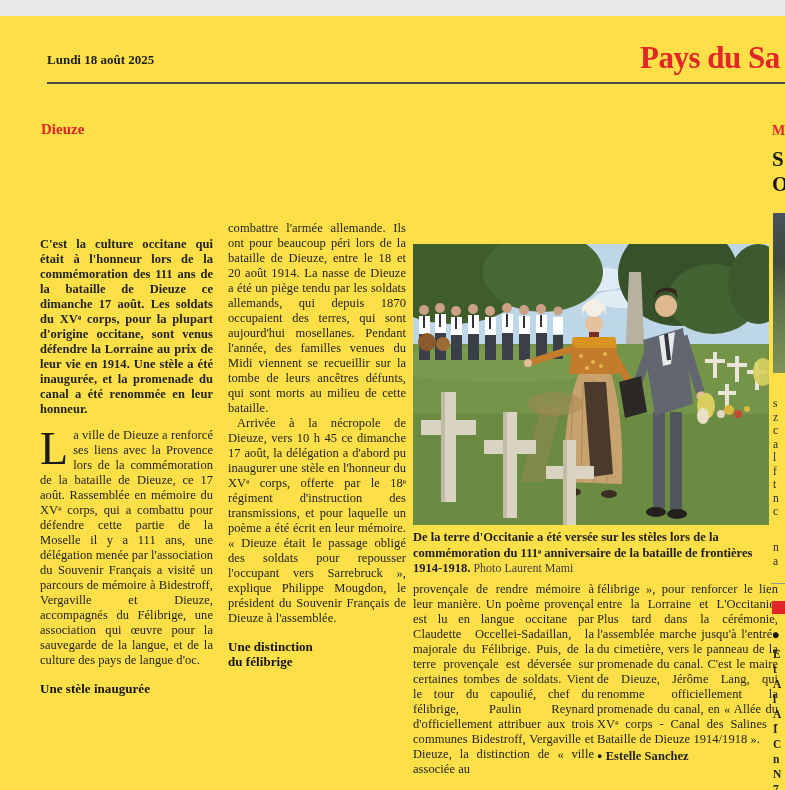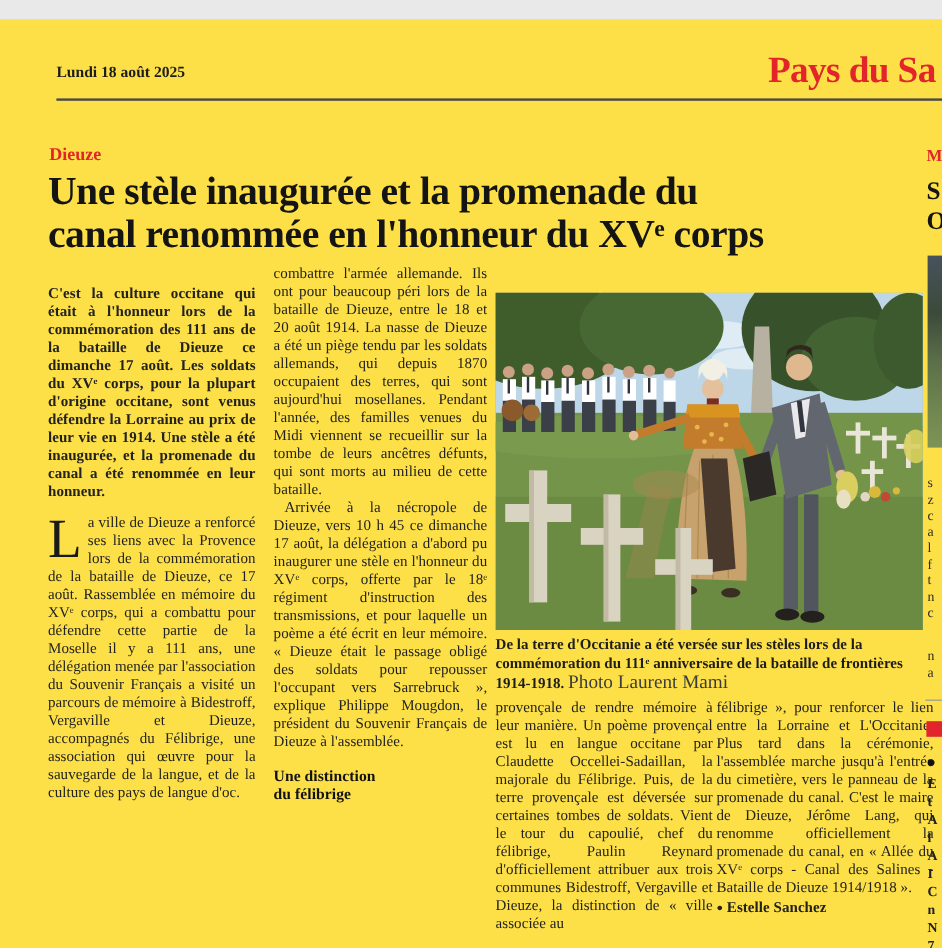--- a/index.html
+++ b/index.html
@@ -24,21 +24,21 @@
   .col4{left:597px;top:566px;width:181px;}
   .lede{font-weight:bold;margin:0 0 11px 0;}
   .para{margin:0;}
   .para.indent{text-indent:9px;}
   .dropcap{float:left;font-size:46px;line-height:38px;padding:2px 5px 0 0;font-weight:400;color:#1a1a1a;}
   .subhead{font-weight:bold;font-size:13px;line-height:15px;margin:13px 0 3px 0;color:#111;white-space:pre-line;}
   
   .photo{position:absolute;left:413px;top:228px;width:356px;height:281px;background:#9fb7c6;}
   .photo svg{display:block;width:100%;height:100%;}
   .caption{position:absolute;left:413px;top:514px;width:362px;font-size:12.5px;line-height:15.5px;font-weight:bold;color:#1d1d1d;}
-  .caption .credit{font-weight:normal;font-size:16px;color:#3c3c3c;}
+  .caption .credit{font-weight:normal;font-size:12px;color:#3c3c3c;}
   
   .byline{margin-top:2px;font-size:12.5px;}
   .byline .bullet{font-size:9px;vertical-align:1px;}
   .byline .name{font-weight:bold;}
   
   .bottom-rule{position:absolute;left:40px;top:782px;width:553px;height:3px;border-top:1px solid #8a8a8a;border-bottom:1px solid #8a8a8a;}
   
   .strip{position:absolute;left:771px;top:105px;width:14px;height:685px;overflow:hidden;}
   .strip-kicker{position:absolute;left:1px;top:2px;color:#e2242b;font-weight:bold;font-size:14px;}
   .strip-headline{position:absolute;left:1px;top:26px;font-weight:bold;font-size:21px;line-height:25px;color:#141414;white-space:pre-line;}
@@ -53,26 +53,25 @@
 </head>
 <body>
 
 <div class="page">
 
   <div class="dateline">Lundi 18 août 2025</div>
   <div class="masthead">Pays du Sa</div>
   <div class="header-rule"></div>
 
   <div class="kicker">Dieuze</div>
-  <h1 class="headline" style="margin:0;">Une stèle inaugurée et la promenade du
-canal renommée en l'honneur du XVᵉ corps</h1>
 
   <div class="col col1 bodytext">
     <p class="lede">C'est la culture occitane qui était à l'honneur lors de la commémoration des 111 ans de la bataille de Dieuze ce dimanche 17 août. Les soldats du XVᵉ corps, pour la plupart d'origine occitane, sont venus défendre la Lorraine au prix de leur vie en 1914. Une stèle a été inaugurée, et la promenade du canal a été renommée en leur honneur.</p>
     <p class="para"><span class="dropcap">L</span><span>a ville de Dieuze a renforcé ses liens avec la Provence lors de la commémoration de la bataille de Dieuze, ce 17 août. Rassemblée en mémoire du XVᵉ corps, qui a combattu pour défendre cette partie de la Moselle il y a 111 ans, une délégation menée par l'association du Souvenir Français a visité un parcours de mémoire à Bidestroff, Vergaville et Dieuze, accompagnés du Félibrige, une association qui œuvre pour la sauvegarde de la langue, et de la culture des pays de langue d'oc.</span></p>
+    <h3 class="subhead">Une stèle inaugurée</h3>
   </div>
 
   <div class="col col2 bodytext">
     <p class="para">combattre l'armée allemande. Ils ont pour beaucoup péri lors de la bataille de Dieuze, entre le 18 et 20 août 1914. La nasse de Dieuze a été un piège tendu par les soldats allemands, qui depuis 1870 occupaient des terres, qui sont aujourd'hui mosellanes. Pendant l'année, des familles venues du Midi viennent se recueillir sur la tombe de leurs ancêtres défunts, qui sont morts au milieu de cette bataille.</p>
     <p class="para indent">Arrivée à la nécropole de Dieuze, vers 10 h 45 ce dimanche 17 août, la délégation a d'abord pu inaugurer une stèle en l'honneur du XVᵉ corps, offerte par le 18ᵉ régiment d'instruction des transmissions, et pour laquelle un poème a été écrit en leur mémoire. « Dieuze était le passage obligé des soldats pour repousser l'occupant vers Sarrebruck », explique Philippe Mougdon, le président du Souvenir Français de Dieuze à l'assemblée.</p>
     <h3 class="subhead">Une distinction
 du félibrige</h3>
   </div>
 
   <div class="photo">

